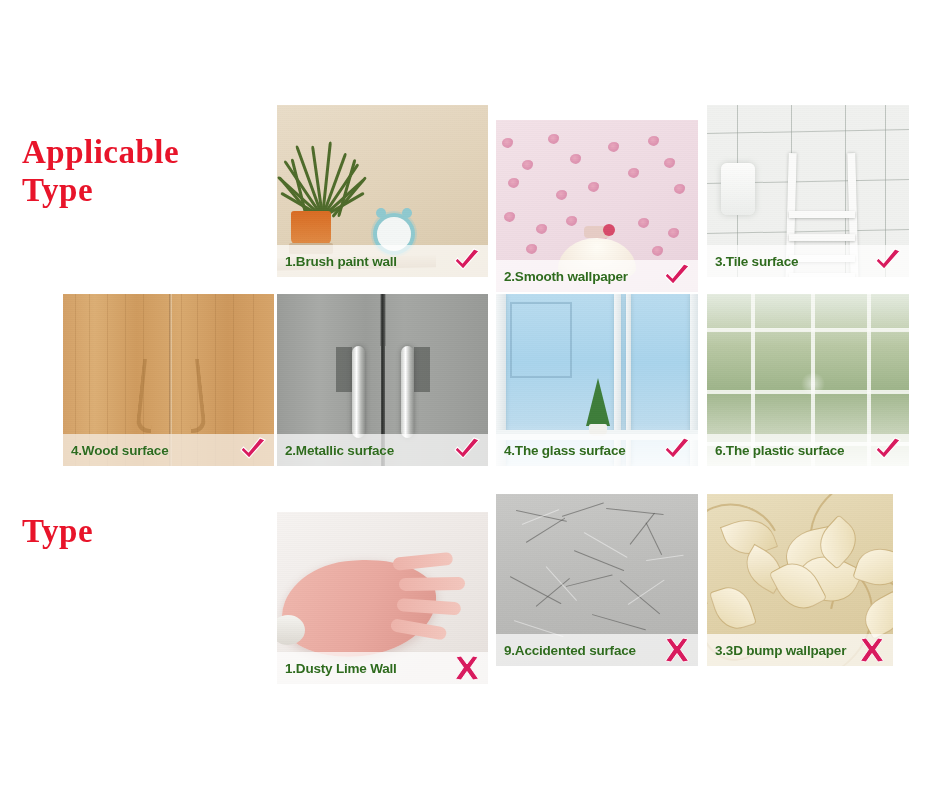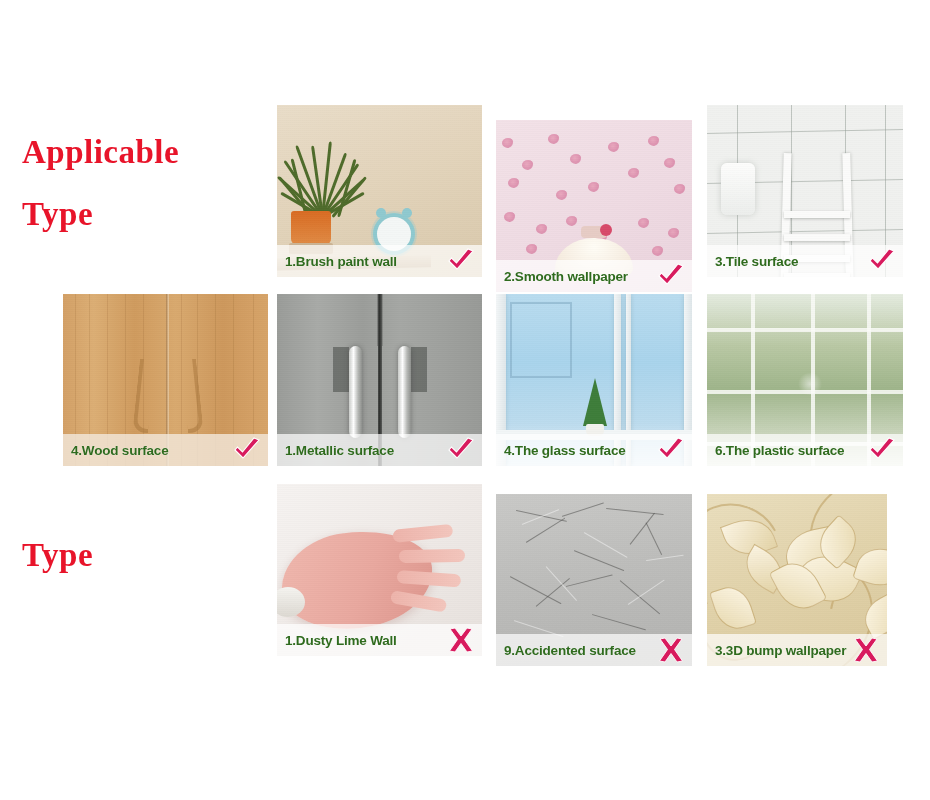--- a/index.html
+++ b/index.html
@@ -13,30 +13,31 @@
   
   .section-head{
     position:absolute;
     font-family:"Liberation Serif", serif;
     font-weight:bold;
     color:#e8142a;
     letter-spacing:.5px;
     white-space:nowrap;
   }
   .section-head .line1{display:block;font-size:33px;line-height:38px;}
-  .section-head .line2{display:block;font-size:33px;line-height:38px;margin-top:24px;}
+  .section-head .line2{display:block;font-size:33px;line-height:38px;}
 
   #head-applicable{left:22px;top:133px;}
   #head-inapplicable{left:22px;top:512px;}
 
   
   .cell{
     position:absolute;
     overflow:hidden;
     background:#bef264;
+    padding-left:6px;
   }
   .photo{position:absolute;inset:0;overflow:hidden;}
 
   
   .capbar{
     position:absolute;left:0;right:0;bottom:0;height:32px;
     background:rgba(255,255,255,.70);
     display:flex;align-items:center;justify-content:space-between;
     padding:0 6px 0 8px;box-sizing:border-box;
   }
@@ -306,21 +307,21 @@
     <div class="photo p-metal">
       <div class="rod"></div>
       <div class="gap"></div>
       <div class="brk l"></div>
       <div class="brk r"></div>
       <div class="bar l"></div>
       <div class="bar r"></div>
       <div class="grain-overlay"></div>
     </div>
     <div class="capbar">
-      <span class="caplabel">1.Metallic surface</span>
+      <span class="caplabel">2.Metallic surface</span>
       <svg class="mark" viewBox="0 0 30 26">
         <path d="M3 13 L11 21 L27 3 L22 1 L10.5 15 L5.5 10 Z" fill="#d81b5e" stroke="#ffffff" stroke-width="1.1"></path>
       </svg>
     </div>
   </div>
 
   <div class="cell" style="left:496px;top:294px;width:196px;height:172px;">
     <div class="photo p-glass">
       <div class="pane" style="left:14px;top:8px;width:58px;height:72px;"></div>
       <div class="mull" style="left:0;width:10px;"></div>
@@ -354,21 +355,21 @@
       <div class="grain-overlay"></div>
     </div>
     <div class="capbar">
       <span class="caplabel">6.The plastic surface</span>
       <svg class="mark" viewBox="0 0 30 26">
         <path d="M3 13 L11 21 L27 3 L22 1 L10.5 15 L5.5 10 Z" fill="#d81b5e" stroke="#ffffff" stroke-width="1.1"></path>
       </svg>
     </div>
   </div>
 
-  <div class="cell" style="left:277px;top:484px;width:205px;height:172px;">
+  <div class="cell" style="left:277px;top:512px;width:205px;height:172px;">
     <div class="photo p-dusty">
       <div class="palm"></div>
       <div class="fing" style="left:116px;top:46px;width:60px;transform:rotate(-6deg)"></div>
       <div class="fing" style="left:122px;top:66px;width:66px;transform:rotate(-1deg)"></div>
       <div class="fing" style="left:120px;top:86px;width:64px;transform:rotate(4deg)"></div>
       <div class="fing" style="left:114px;top:106px;width:56px;transform:rotate(10deg)"></div>
       <div class="cuff"></div>
       <div class="grain-overlay"></div>
     </div>
     <div class="capbar">

